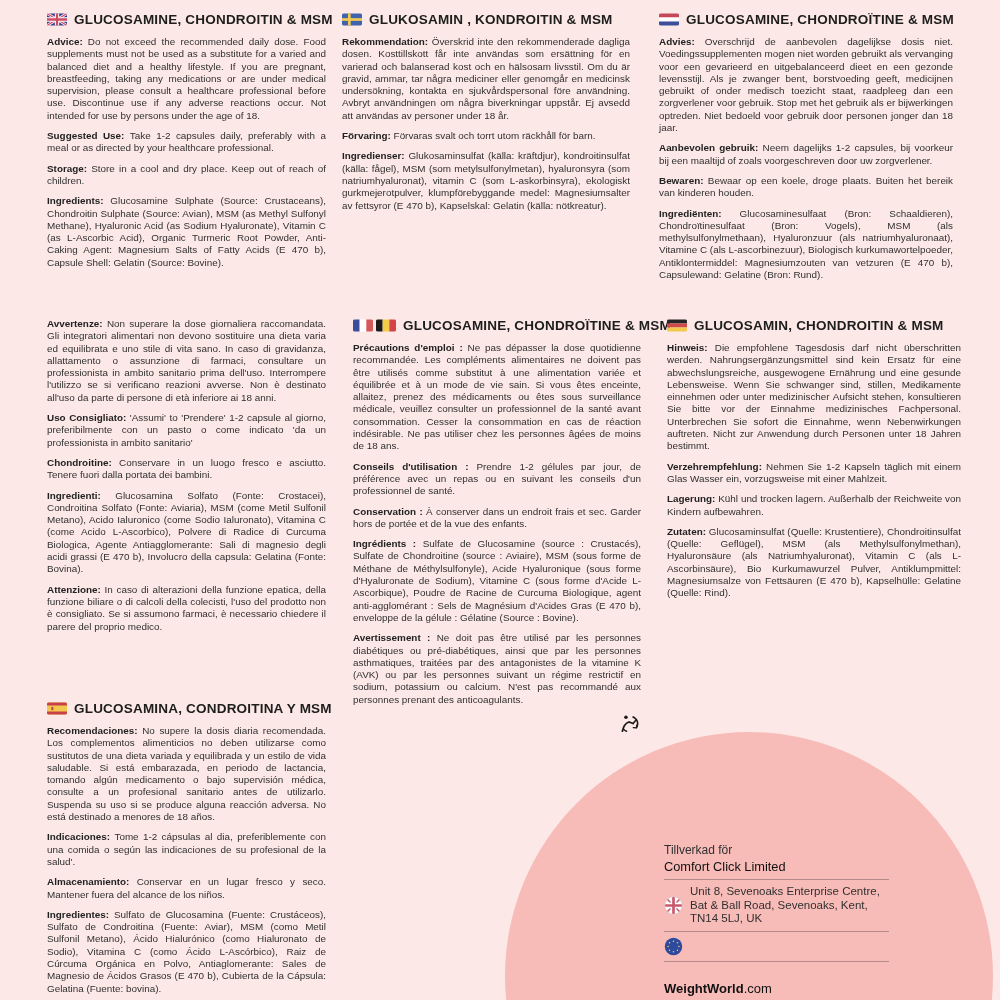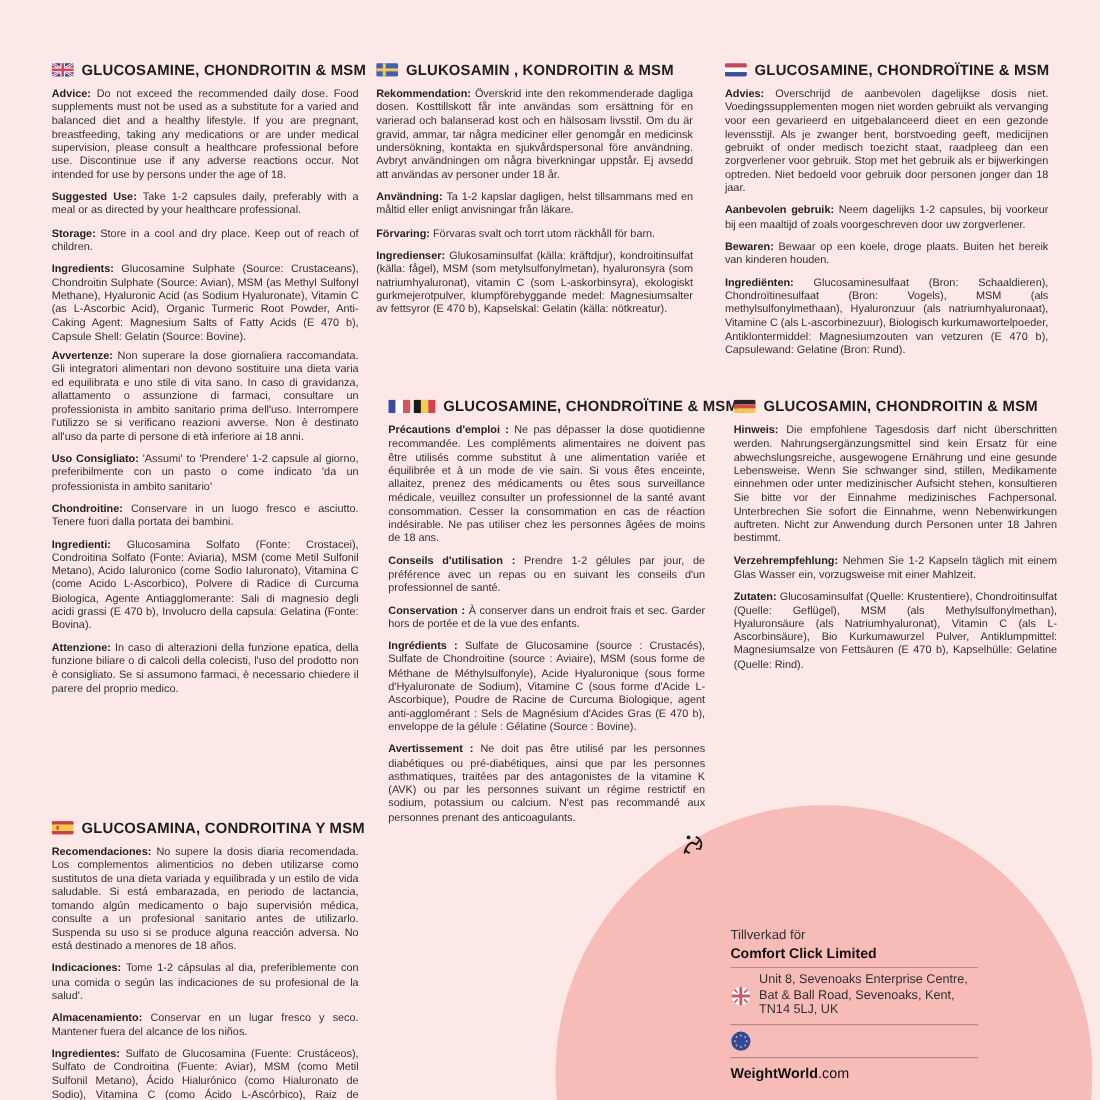--- a/index.html
+++ b/index.html
@@ -12,42 +12,42 @@
     background:var(--bg);
     font-family:"Liberation Sans",sans-serif;color:var(--text);
   }
   .bg-circle{
     position:absolute;left:505px;top:732px;width:488px;height:488px;
     border-radius:50%;background:var(--circle);
   }
   .sec{position:absolute;}
   .hd{
     display:flex;align-items:center;gap:7px;margin-bottom:9px;
-    font-size:13.5px;font-weight:bold;color:var(--heading);letter-spacing:.2px;white-space:nowrap;margin-top:44px;
+    font-size:13.5px;font-weight:bold;color:var(--heading);letter-spacing:.2px;white-space:nowrap;
   }
   .flag{display:inline-block;line-height:0;flex:0 0 auto;}
   .flag svg{width:20px;height:13px;border-radius:2px;display:block;}
   .flagpair{display:inline-flex;gap:3px;flex:0 0 auto;line-height:0;}
   .para{
     font-size:9.9px;line-height:12.3px;text-align:justify;
     margin-bottom:8px;color:var(--text);
   }
   .lbl{font-weight:bold;color:#222;}
   .lbl::after{content:" ";}
   .triman-row{text-align:right;margin-top:4px;padding-right:2px;}
   .triman-row svg{width:19px;height:19px;}
   .footer{position:absolute;left:664px;top:843px;width:225px;font-size:11.5px;}
   .made-for{font-size:12px;margin-bottom:2px;}
-  .company{font-size:12.8px;font-weight:bold;color:#111;}
+  .company{font-size:12.8px;font-weight:normal;color:#111;}
   .fdiv{border:none;border-top:1px solid rgba(70,60,60,.38);margin:5px 0;}
   .addr-row{display:flex;gap:7px;align-items:center;}
   .addr-row .rf{flex:0 0 auto;line-height:0;}
   .addr-row .rf svg{width:19px;height:19px;display:block;}
   .addr{line-height:13.5px;}
-  .website{font-size:13px;margin-top:6px;color:#111;}
+  .website{font-size:13px;margin-top:19px;color:#111;}
   .website b{font-weight:bold;}
 </style>
 </head>
 <body>
 
 <div class="bg-circle"></div>
 
 <section class="sec" style="left:47px;top:12px;width:279px">
   <h2 class="hd">
     <span class="flag">
@@ -72,21 +72,20 @@
     <span class="flag">
       <svg viewBox="0 0 60 36">
           <rect width="60" height="36" fill="#3f64ad"></rect>
           <rect x="18" width="8" height="36" fill="#f6c953"></rect>
           <rect y="14" width="60" height="8" fill="#f6c953"></rect>
         </svg>
     </span>
     <span>GLUKOSAMIN , KONDROITIN &amp; MSM</span>
   </h2>
   <p class="para"><b class="lbl">Rekommendation:</b><span>Överskrid inte den rekommenderade dagliga dosen. Kosttillskott får inte användas som ersättning för en varierad och balanserad kost och en hälsosam livsstil. Om du är gravid, ammar, tar några mediciner eller genomgår en medicinsk undersökning, kontakta en sjukvårdspersonal före användning. Avbryt användningen om några biverkningar uppstår. Ej avsedd att användas av personer under 18 år.</span></p>
-  <p class="para"><b class="lbl">Användning:</b><span>Ta 1-2 kapslar dagligen, helst tillsammans med en måltid eller enligt anvisningar från läkare.</span></p>
   <p class="para"><b class="lbl">Förvaring:</b><span>Förvaras svalt och torrt utom räckhåll för barn.</span></p>
   <p class="para"><b class="lbl">Ingredienser:</b><span>Glukosaminsulfat (källa: kräftdjur), kondroitinsulfat (källa: fågel), MSM (som metylsulfonylmetan), hyaluronsyra (som natriumhyaluronat), vitamin C (som L-askorbinsyra), ekologiskt gurkmejerotpulver, klumpförebyggande medel: Magnesiumsalter av fettsyror (E 470 b), Kapselskal: Gelatin (källa: nötkreatur).</span></p>
 </section>
 
 <section class="sec" style="left:659px;top:12px;width:294px">
   <h2 class="hd">
     <span class="flag">
       <svg viewBox="0 0 60 36">
           <rect width="60" height="12" fill="#c7475a"></rect>
           <rect y="12" width="60" height="12" fill="#fff"></rect>
@@ -152,20 +151,21 @@
       <svg viewBox="0 0 60 36">
           <rect width="60" height="12" fill="#252525"></rect>
           <rect y="12" width="60" height="12" fill="#cf4a4a"></rect>
           <rect y="24" width="60" height="12" fill="#f2c94c"></rect>
         </svg>
     </span>
     <span>GLUCOSAMIN, CHONDROITIN &amp; MSM</span>
   </h2>
   <p class="para"><b class="lbl">Hinweis:</b><span>Die empfohlene Tagesdosis darf nicht überschritten werden. Nahrungsergänzungsmittel sind kein Ersatz für eine abwechslungsreiche, ausgewogene Ernährung und eine gesunde Lebensweise. Wenn Sie schwanger sind, stillen, Medikamente einnehmen oder unter medizinischer Aufsicht stehen, konsultieren Sie bitte vor der Einnahme medizinisches Fachpersonal. Unterbrechen Sie sofort die Einnahme, wenn Nebenwirkungen auftreten. Nicht zur Anwendung durch Personen unter 18 Jahren bestimmt.</span></p>
   <p class="para"><b class="lbl">Verzehrempfehlung:</b><span>Nehmen Sie 1-2 Kapseln täglich mit einem Glas Wasser ein, vorzugsweise mit einer Mahlzeit.</span></p>
+  <p class="para"><b class="lbl">Lagerung:</b><span>Kühl und trocken lagern. Außerhalb der Reichweite von Kindern aufbewahren.</span></p>
   <p class="para"><b class="lbl">Zutaten:</b><span>Glucosaminsulfat (Quelle: Krustentiere), Chondroitinsulfat (Quelle: Geflügel), MSM (als Methylsulfonylmethan), Hyaluronsäure (als Natriumhyaluronat), Vitamin C (als L-Ascorbinsäure), Bio Kurkumawurzel Pulver, Antiklumpmittel: Magnesiumsalze von Fettsäuren (E 470 b), Kapselhülle: Gelatine (Quelle: Rind).</span></p>
 </section>
 
 <section class="sec" style="left:47px;top:701px;width:279px">
   <h2 class="hd">
     <span class="flag">
       <svg viewBox="0 0 60 36">
           <rect width="60" height="36" fill="#f2c94c"></rect>
           <rect width="60" height="9" fill="#c7414b"></rect>
           <rect y="27" width="60" height="9" fill="#c7414b"></rect>

